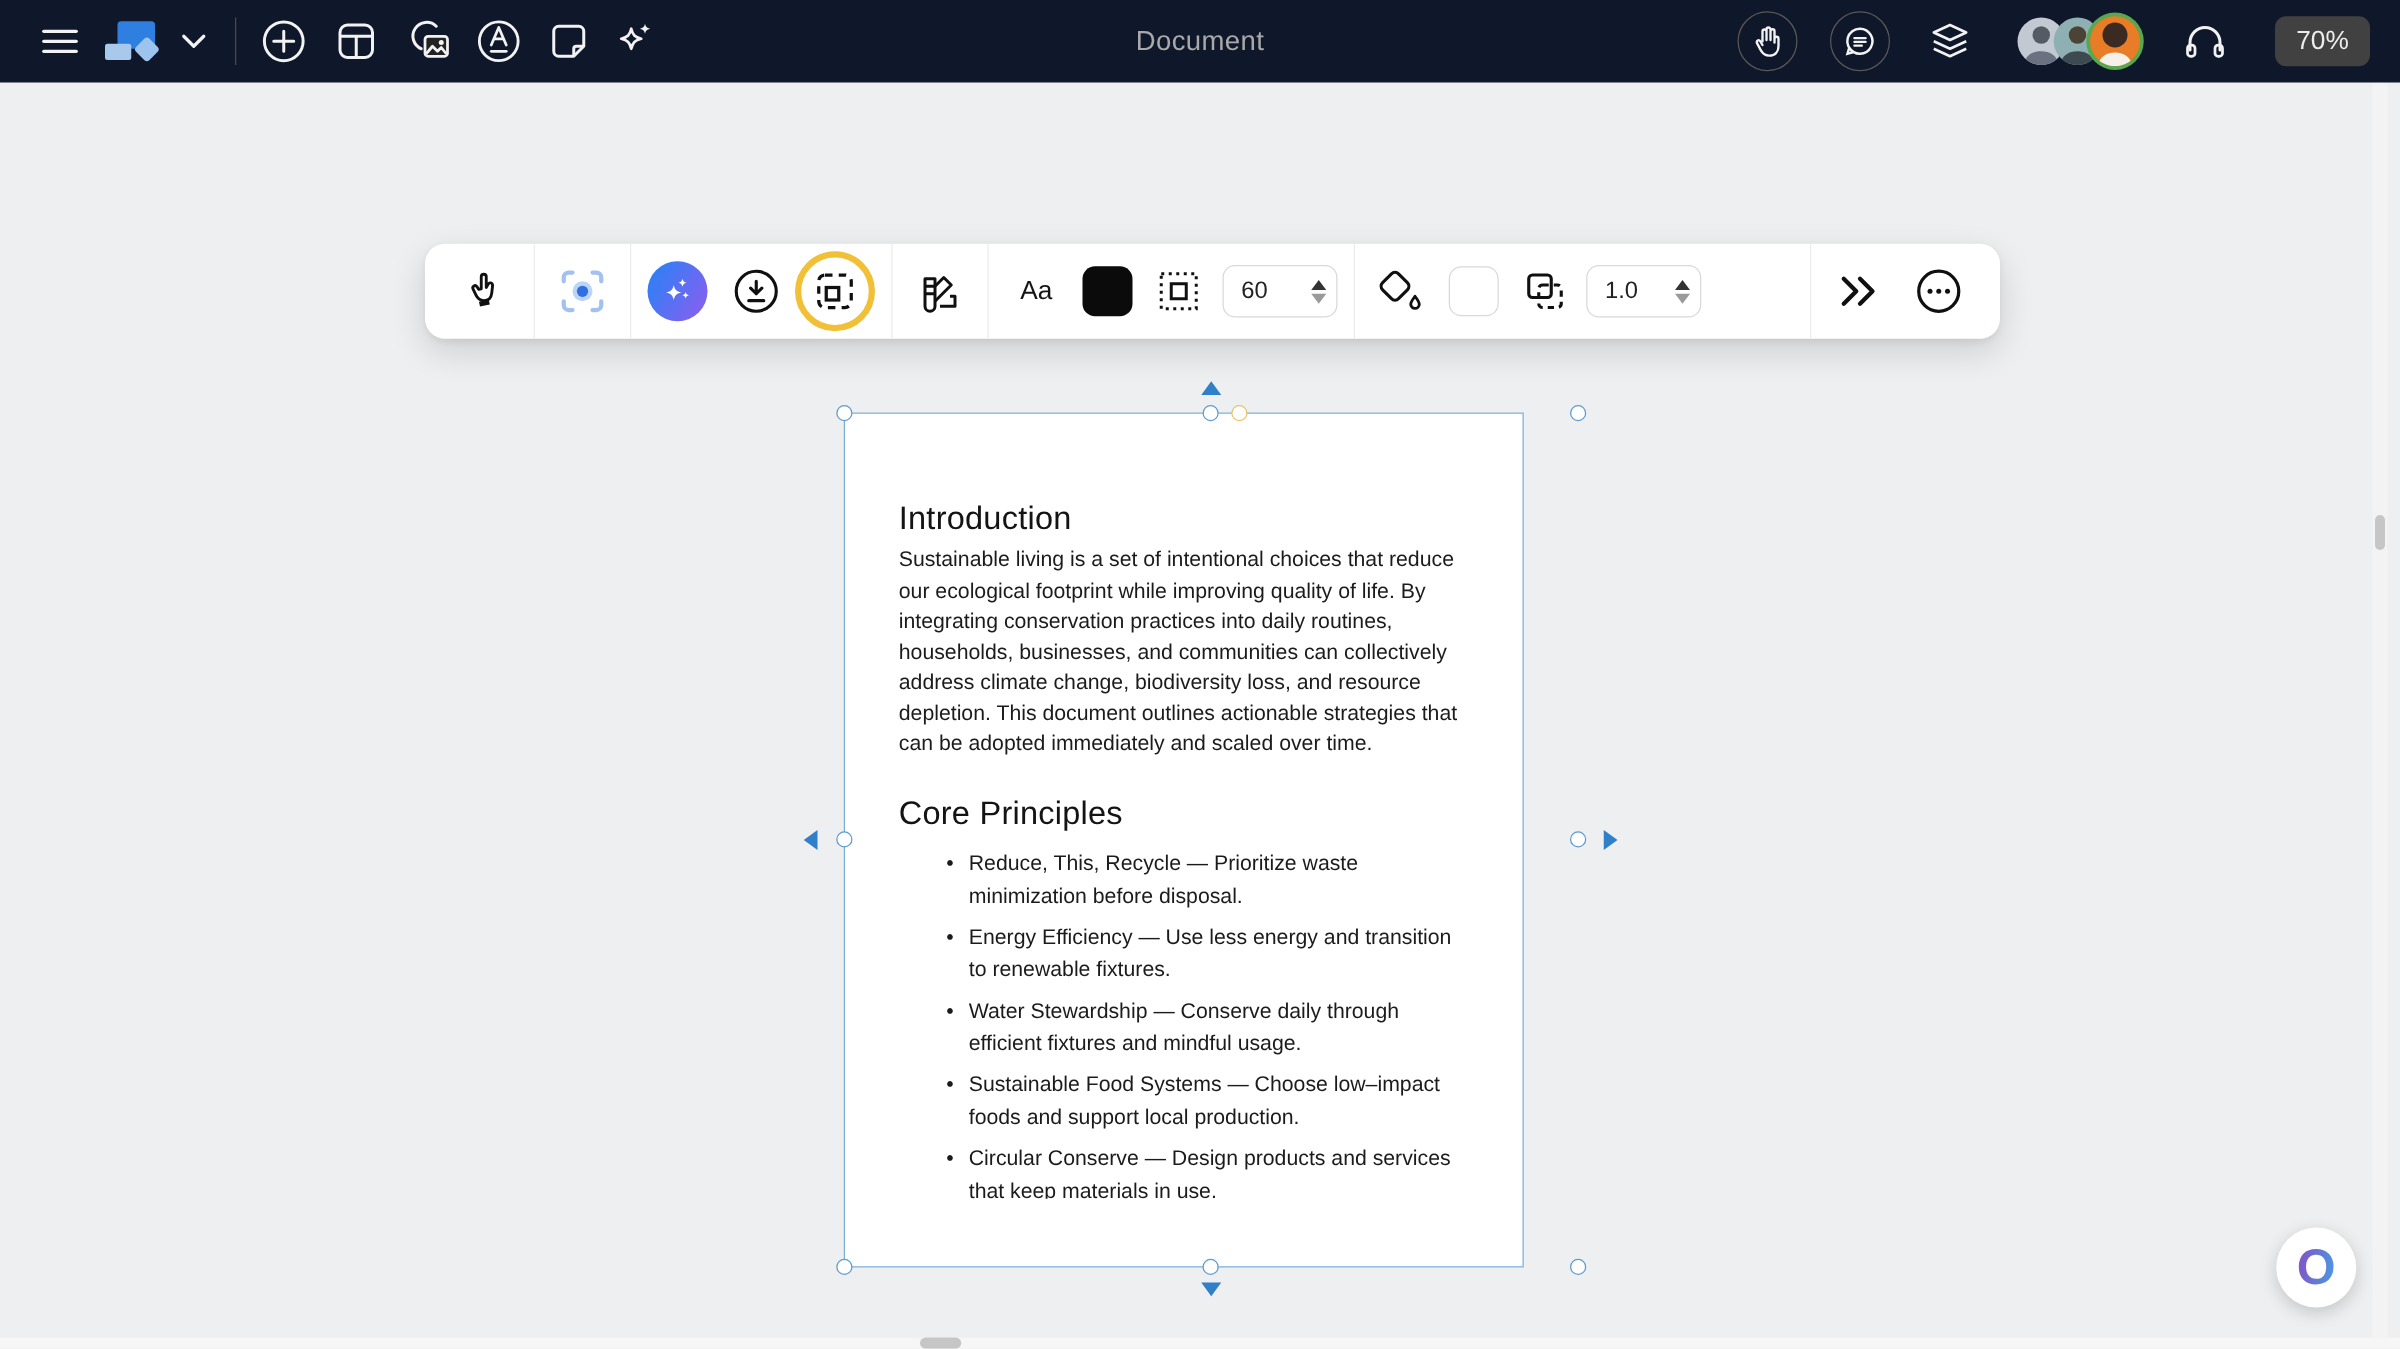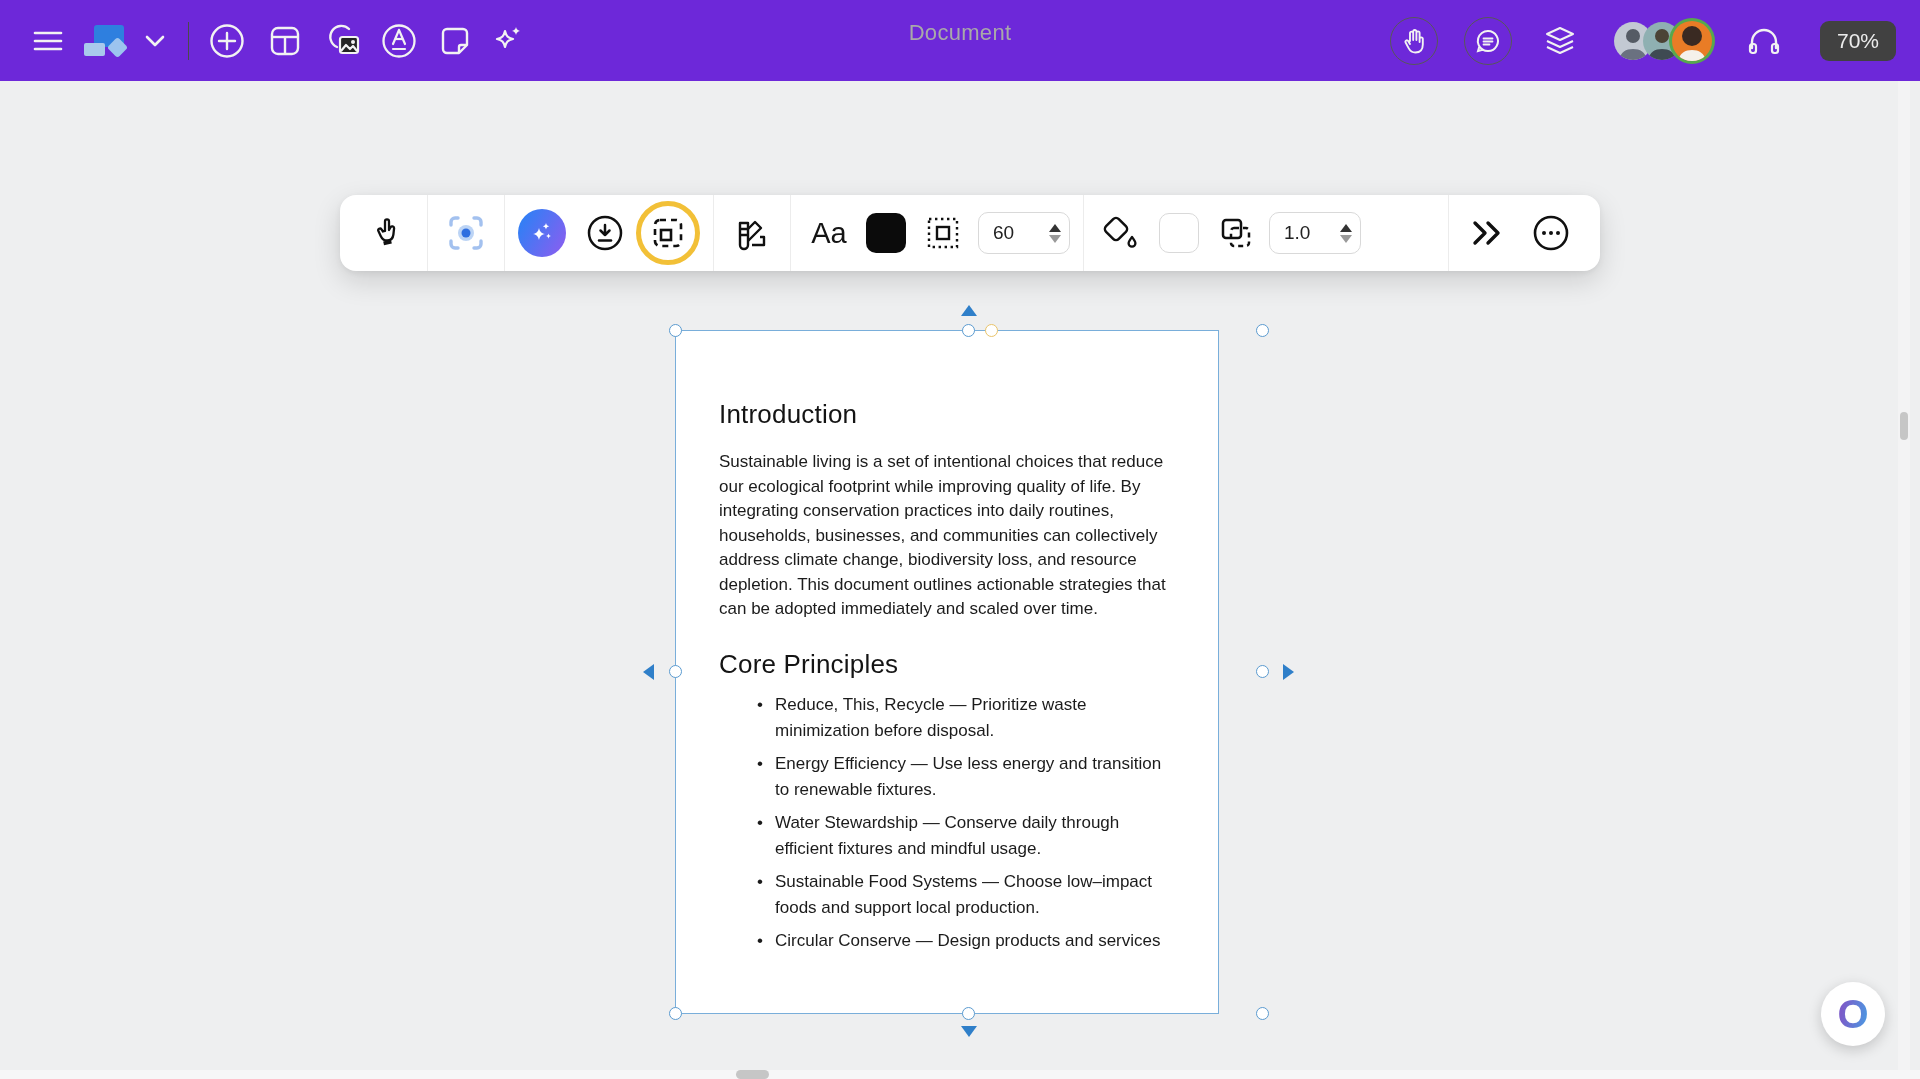--- a/index.html
+++ b/index.html
@@ -1,20 +1,20 @@
 <!DOCTYPE html>
 <html><head>
 <meta charset="utf-8">
 <style>
   * { margin:0; padding:0; box-sizing:border-box; }
   html,body { width:1920px; height:1079px; overflow:hidden; font-family:"Liberation Sans", sans-serif; }
   body { background:#eeeff0; position:relative; }
 
   
-  .topbar { position:absolute; left:0; top:0; width:1920px; height:81px; background:#6d28d9;
+  .topbar { position:absolute; left:0; top:0; width:1920px; height:66px; background:#0f172a;
             display:flex; align-items:center; justify-content:space-between; z-index:50; }
   .tb-left, .tb-right { display:flex; align-items:center; height:100%; }
   .tb-left { padding-left:26px; }
   .tb-right { padding-right:24px;gap:12px; }
   .tb-btn { display:flex; align-items:center; justify-content:center; width:44px; height:44px;
             border-radius:8px; color:#f2f2f2; cursor:pointer; flex:none; }
   .tb-divider { width:1px; height:38px; background:#4a4a4a; margin:0 16px; flex:none; }
   .logo-wrap { width:50px; height:40px; position:relative; margin:0 4px 0 14px; flex:none; }
   .logo-big  { position:absolute; left:10px; top:4px; width:30px; height:22px; background:#2e7fdf; border-radius:3px; }
   .logo-small{ position:absolute; left:0px;  top:22px; width:21px; height:13px; background:#a9c9ec; border-radius:2px; }
@@ -35,39 +35,39 @@
              border-radius:16px; box-shadow:0 10px 28px rgba(0,0,0,.14), 0 2px 6px rgba(0,0,0,.06);
              display:flex; align-items:center; padding:0 24px; z-index:40; }
   .t-btn { display:flex; align-items:center; justify-content:center; height:56px; min-width:50px;
            border-radius:10px; color:#111; cursor:pointer; flex:none; }
   .t-divider { width:1px; height:76px; background:#ececec; margin:0 13px; flex:none; }
   .sparkle-btn { width:48px; height:48px; border-radius:50%;
                  background:linear-gradient(120deg,#2e80f5 10%,#8a5ef0 95%);
                  display:flex; align-items:center; justify-content:center; margin-right:14px; cursor:pointer; flex:none; }
   .yellow-ring { width:64px; height:64px; border-radius:50%; border:5px solid #f2c037;
                  display:flex; align-items:center; justify-content:center; cursor:pointer; flex:none; margin-left:6px; }
-  .aa-label { font-size:29px; color:#141414; font-weight:500; padding:0 6px; }
+  .aa-label { font-size:21px; color:#141414; font-weight:500; padding:0 6px; }
   .swatch { width:40px; height:40px; border-radius:10px; flex:none; cursor:pointer; margin:0 12px; }
   .swatch.black { background:#0b0b0b; }
   .swatch.white { background:#ffffff; border:1.5px solid #d9d9d9; }
   .num-input { width:92px; height:42px; border:1.5px solid #d9d9d9; border-radius:10px; display:flex;
                align-items:center; padding:0 8px 0 14px; font-size:19px; color:#222; cursor:text; flex:none; }
   .num-input .val { flex:1; }
   .stepper { display:flex; flex-direction:column; align-items:center; gap:3px; cursor:pointer; }
   .stepper .up { width:0; height:0; border-left:6px solid transparent; border-right:6px solid transparent; border-bottom:8px solid #333; }
   .stepper .dn { width:0; height:0; border-left:6px solid transparent; border-right:6px solid transparent; border-top:8px solid #9a9a9a; }
   .t-right { margin-left:auto; display:flex; align-items:center; }
 
   
   .doc-shape { position:absolute; left:675px; top:330px; width:544px; height:684px; background:#ffffff;
                border:1.5px solid #79aeda; z-index:10; }
   .doc-clip { position:absolute; left:0; top:0; width:100%; height:628px; overflow:hidden;
               padding:68px 42px 0 43px; }
   .doc-h { font-size:26px; font-weight:500; color:#141414; letter-spacing:.2px; }
-  .doc-p { font-size:17px; line-height:24.5px; color:#1b1b1b; margin-top:20px; }
+  .doc-p { font-size:17px; line-height:24.5px; color:#1b1b1b; margin-top:6px; }
   .doc-h2 { margin-top:27px; }
   .doc-bullets { margin-top:12px; padding-left:38px; }
   .bullet { display:flex; margin-bottom:7px; }
   .bullet .dot { width:18px; flex:none; font-size:17px; line-height:26px; color:#1b1b1b; }
   .bullet .btxt { font-size:17px; line-height:26px; color:#1b1b1b; padding-right:4px; }
 
   .handle { position:absolute; width:13px; height:13px; border-radius:50%; background:#ffffff;
             border:1.5px solid #5b9bd0; z-index:20; cursor:pointer; }
   .handle.yellow { border-color:#e9c46a; }
   .sel-arrow { position:absolute; width:0; height:0; z-index:20; cursor:pointer; }

